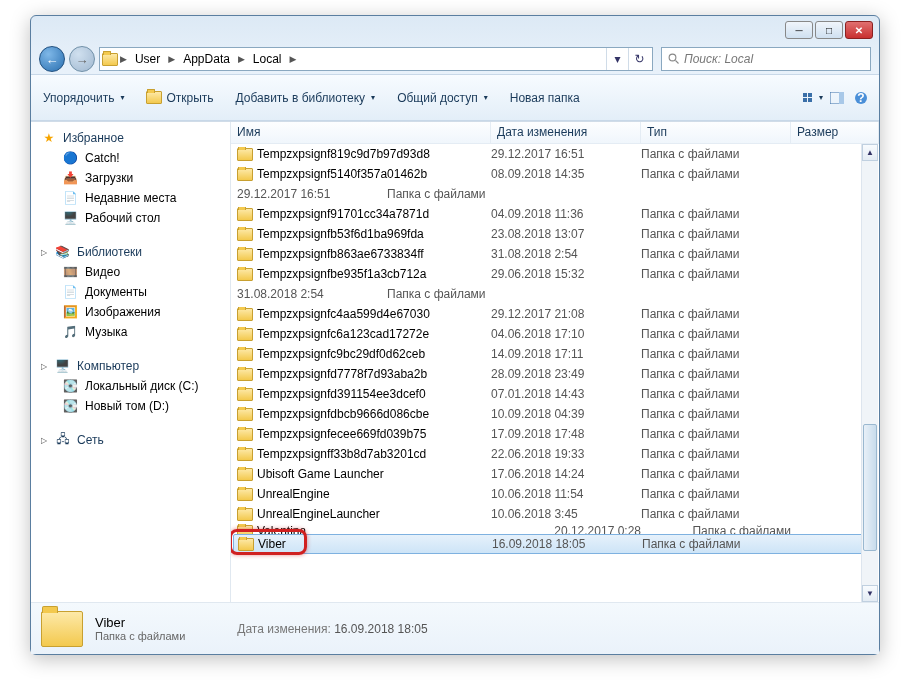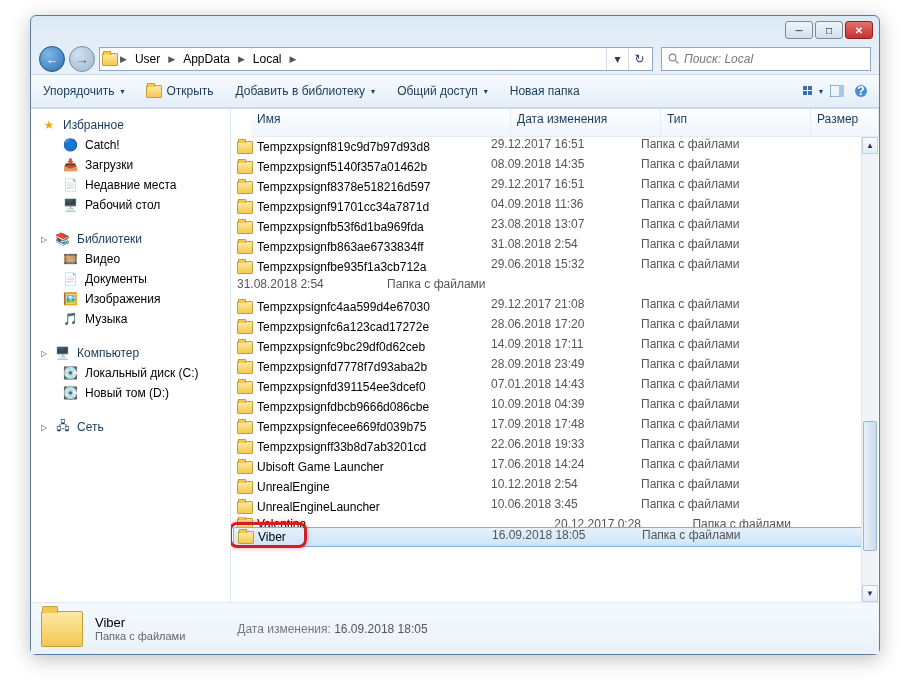--- a/index.html
+++ b/index.html
@@ -13,39 +13,39 @@
 .navbar { height: 30px; display: flex; align-items: center; padding: 0 8px; gap: 4px; }
 .navbtn { width: 26px; height: 26px; border-radius: 50%; background: radial-gradient(circle at 35% 30%, #7fb8e8, #2a6fb0); border: 1px solid #205080; display:flex; align-items:center; justify-content:center; color:#fff; font-size:13px; }
 .navbtn.fwd { background: radial-gradient(circle at 35% 30%, #d0e0ef, #a0b8d0); border-color:#7090a8; color:#666; }
 .addr { flex: 1; height: 24px; background: #fff; border: 1px solid #8aa8c0; display: flex; align-items: center; padding: 0 2px; }
 .addr-seg { padding: 4px 6px; height: 100%; display: flex; align-items: center; }
 .addr-arrow { color: #555; padding: 0 2px; font-size:9px; }
 .addr-end { margin-left:auto; display:flex; }
 .addr-btn { width:22px; height:22px; display:flex; align-items:center; justify-content:center; color:#336; border-left:1px solid #d0dce8; }
 .search { width: 210px; height: 24px; background: #fff; border: 1px solid #8aa8c0; display: flex; align-items: center; padding: 11px 6px; color:#777; font-style: italic; margin-left: 4px; }
 .search svg { margin-right:4px; }
-.toolbar { height: 34px; background: linear-gradient(#f7fbff,#e3eef8); border-top: 1px solid #c8d8e8; border-bottom: 1px solid #c8d8e8; display: flex; align-items: center; padding: 0 8px; gap: 14px; color:#1a3a5a; }
+.toolbar { height: 47px; background: linear-gradient(#f7fbff,#e3eef8); border-top: 1px solid #c8d8e8; border-bottom: 1px solid #c8d8e8; display: flex; align-items: center; padding: 0 8px; gap: 14px; color:#1a3a5a; }
 .tb-item { display: flex; align-items: center; gap: 4px; padding: 2px 4px; }
 .tb-drop::after { content:"▾"; font-size:8px; margin-left:2px; color:#1a3a5a; }
 .tb-right { margin-left:auto; display:flex; gap:4px; }
 .tb-icon { width:20px; height:20px; display:flex; align-items:center; justify-content:center; }
 .body { flex:1; display:flex; background:#fff; border-top:1px solid #d0dce8; overflow:hidden; }
 .sidebar { width: 200px; border-right:1px solid #e0e8f0; padding: 6px 0 6px 4px; overflow-y:auto; }
 .sb-group { margin-bottom:14px; }
 .sb-head { display:flex; align-items:center; gap:6px; padding:2px 6px; color:#1a3a5a; }
 .sb-head .tri { font-size:8px; color:#555; width:8px; }
 .sb-item { display:flex; align-items:center; gap:6px; padding:2px 6px 2px 28px; color:#000; }
 .icon { width:16px; height:16px; display:inline-flex; align-items:center; justify-content:center; }
 .star { color:#f7a500; }
 .main { flex:1; display:flex; flex-direction:column; overflow:hidden; }
-.cols { display:flex; height:28px; border-bottom:1px solid #e4ecf4; background:linear-gradient(#fdfeff,#f0f6fc);margin-left:20px; }
+.cols { display:flex; height:22px; border-bottom:1px solid #e4ecf4; background:linear-gradient(#fdfeff,#f0f6fc); }
 .col { padding:3px 6px; border-right:1px solid #e4ecf4; color:#1a3a5a; }
 .c-name{width:260px;} .c-date{width:150px;} .c-type{width:150px;} .c-size{flex:1;}
 .rows { flex:1; overflow:auto; position:relative; }
-.row { display:flex; height:20px; padding-left:6px; }
+.row { display:flex; height:20px; align-items:center; padding-left:6px; }
 .row.sel { background: linear-gradient(#e6f1fb,#cde4f7); border:1px solid #7eb1e0; border-radius:2px; margin:0 6px 0 2px; padding-left:4px; }
 .row .cell { overflow:hidden; white-space:nowrap; text-overflow:ellipsis; }
 .row .cn{width:254px; display:flex; align-items:center; gap:4px;} .row .cd{width:150px;color:#555;} .row .ct{width:150px;color:#555;}
 .folder-icon { width:16px; height:13px; background:linear-gradient(#fde9a8,#f3c94e); border:1px solid #c8a030; border-radius:1px; position:relative; }
 .folder-icon::before{content:"";position:absolute;top:-3px;left:0;width:6px;height:3px;background:#f3c94e;border:1px solid #c8a030;border-bottom:none;border-radius:1px 1px 0 0;}
 .highlight { position:absolute; border:3px solid #d02020; border-radius:8px; pointer-events:none; box-shadow:0 0 4px rgba(208,32,32,0.5); }
 .details { height:52px; border-top:1px solid #e0e8f0; background:linear-gradient(#f4f9fd,#eaf2fa); display:flex; align-items:center; padding:4px 10px; gap:12px; }
 .det-icon { width:42px; height:36px; background:linear-gradient(#fde9a8,#f3c94e); border:1px solid #c8a030; border-radius:2px; position:relative; }
 .det-icon::before{content:"";position:absolute;top:-6px;left:0;width:14px;height:6px;background:#f3c94e;border:1px solid #c8a030;border-bottom:none;border-radius:2px 2px 0 0;}
 .det-text { display:flex; flex-direction:column; }
@@ -234,24 +234,20 @@
           </div>
           <div class="row">
             <div class="cell cn">
               <span class="folder-icon"></span>
               <span>Tempzxpsignf5140f357a01462b</span>
             </div>
             <div class="cell cd">08.09.2018 14:35</div>
             <div class="cell ct">Папка с файлами</div>
           </div>
           <div class="row">
-            <div class="cell cn">
-              <span class="folder-icon"></span>
-              <span>Tempzxpsignf8378e518216d597</span>
-            </div>
             <div class="cell cd">29.12.2017 16:51</div>
             <div class="cell ct">Папка с файлами</div>
           </div>
           <div class="row">
             <div class="cell cn">
               <span class="folder-icon"></span>
               <span>Tempzxpsignf91701cc34a7871d</span>
             </div>
             <div class="cell cd">04.09.2018 11:36</div>
             <div class="cell ct">Папка с файлами</div>
@@ -290,21 +286,21 @@
               <span>Tempzxpsignfc4aa599d4e67030</span>
             </div>
             <div class="cell cd">29.12.2017 21:08</div>
             <div class="cell ct">Папка с файлами</div>
           </div>
           <div class="row">
             <div class="cell cn">
               <span class="folder-icon"></span>
               <span>Tempzxpsignfc6a123cad17272e</span>
             </div>
-            <div class="cell cd">28.06.2018 17:20</div>
+            <div class="cell cd">04.06.2018 17:10</div>
             <div class="cell ct">Папка с файлами</div>
           </div>
           <div class="row">
             <div class="cell cn">
               <span class="folder-icon"></span>
               <span>Tempzxpsignfc9bc29df0d62ceb</span>
             </div>
             <div class="cell cd">14.09.2018 17:11</div>
             <div class="cell ct">Папка с файлами</div>
           </div>
@@ -354,21 +350,21 @@
               <span>Ubisoft Game Launcher</span>
             </div>
             <div class="cell cd">17.06.2018 14:24</div>
             <div class="cell ct">Папка с файлами</div>
           </div>
           <div class="row">
             <div class="cell cn">
               <span class="folder-icon"></span>
               <span>UnrealEngine</span>
             </div>
-            <div class="cell cd">10.12.2018 2:54</div>
+            <div class="cell cd">10.06.2018 11:54</div>
             <div class="cell ct">Папка с файлами</div>
           </div>
           <div class="row">
             <div class="cell cn">
               <span class="folder-icon"></span>
               <span>UnrealEngineLauncher</span>
             </div>
             <div class="cell cd">10.06.2018 3:45</div>
             <div class="cell ct">Папка с файлами</div>
           </div>

